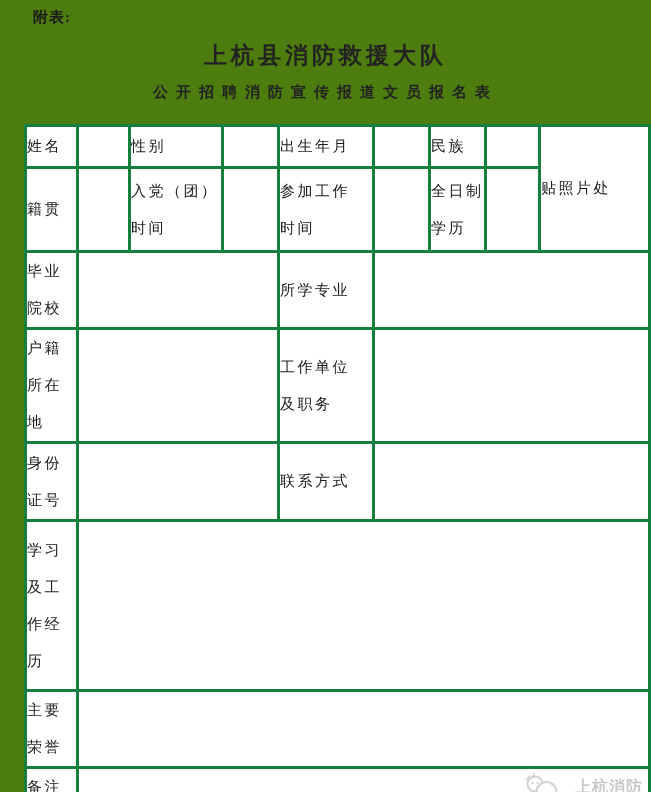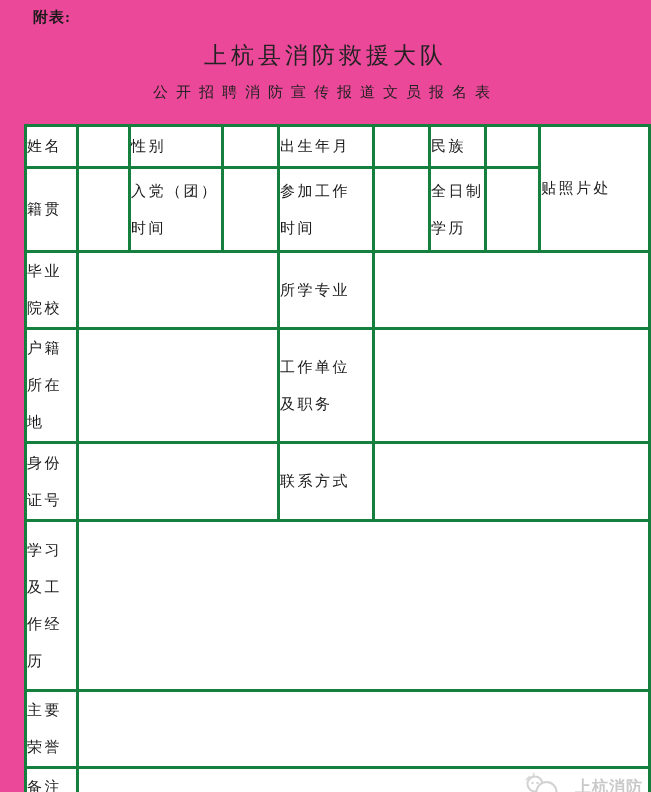--- a/index.html
+++ b/index.html
@@ -1,40 +1,40 @@
 <!DOCTYPE html>
 <html><head>
 <meta charset="utf-8">
 <style>
   * { margin: 0; padding: 0; box-sizing: border-box; }
   html, body { background: #ffffff; }
   .page {
     position: relative;
     width: 651px;
     height: 792px;
-    background: #ec4899;
+    background: #4d7c0f;
     font-family: "Liberation Serif", "DejaVu Serif", serif;
     color: #1a1a1a;
     overflow: hidden;
   }
   .attach {
     position: absolute;
     left: 33px;
     top: 8px;
     font-size: 15px;
     font-weight: 700;
     letter-spacing: 1px;
   }
   .titles {
     position: absolute;
     top: 38px;
     left: 0;
     width: 100%;
     text-align: center;
-    font-weight: 400;
+    font-weight: 700;
     color: #222222;
   }
   .title-line1 {
     font-size: 23px;
     line-height: 36px;
     letter-spacing: 4px;
   }
   .title-line2 {
     font-size: 15px;
     line-height: 36px;

